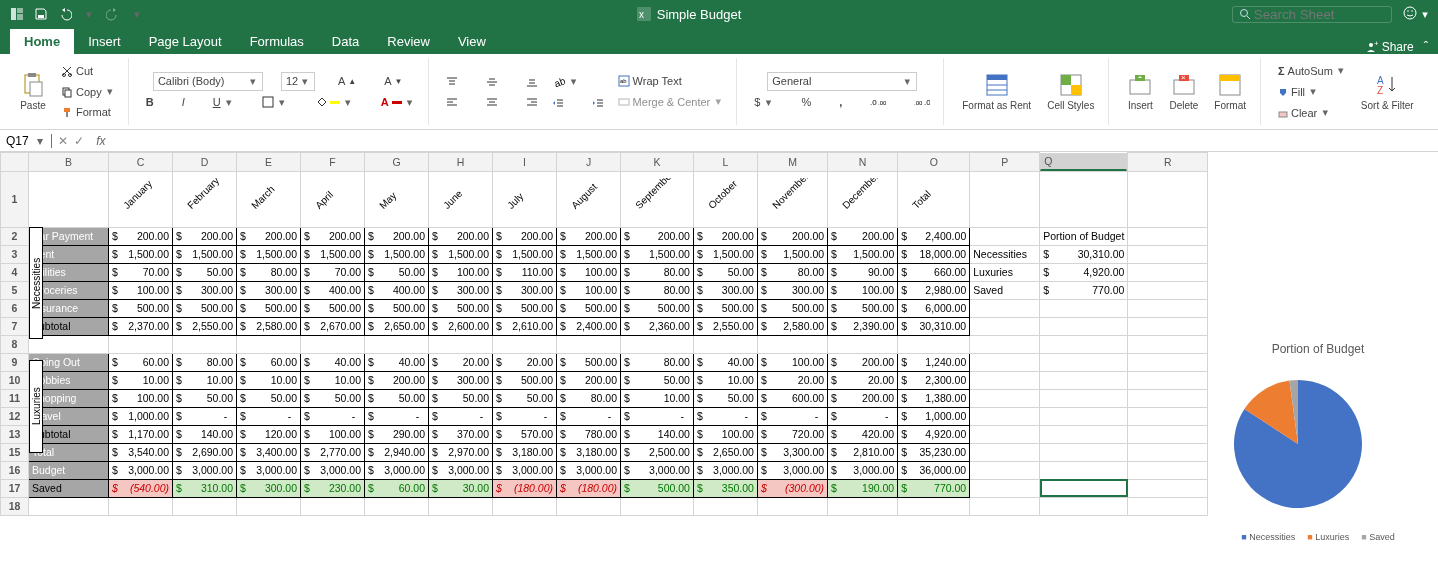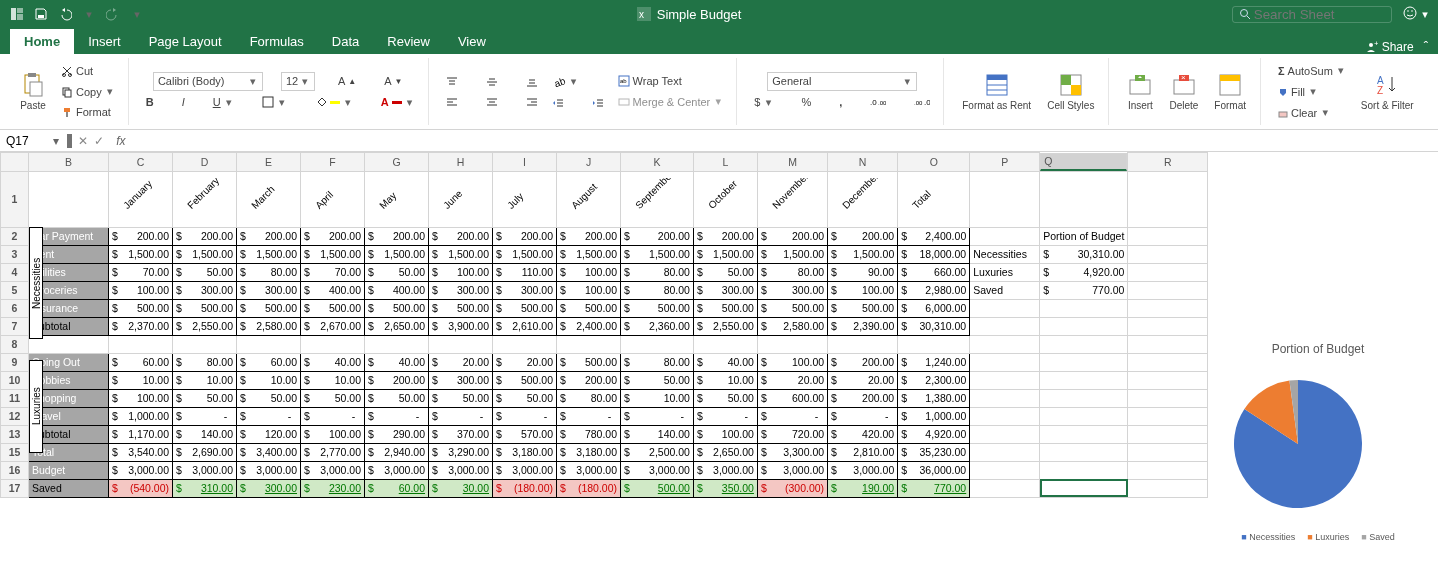--- a/index.html
+++ b/index.html
@@ -28,41 +28,41 @@
 .group .vcol { display: flex; flex-direction: column; gap: 2px; justify-content: center; }
 .group .row { display: flex; gap: 18px; align-items: center; }
 .btn { border: 1px solid transparent; padding: 2px 4px; cursor: pointer; font-size: 11px; display: flex; align-items: center; gap: 3px; background: #fff; }
 .bigbtn { display: flex; flex-direction: column; align-items: center; padding: 4px 6px; cursor: pointer; gap: 2px; font-size: 10px; color: #444; }
 .bigbtn .ic { width: 26px; height: 26px; }
 .dd { width: 10px; text-align: center; color: #666; }
 .sel { border: 1px solid #ccc; padding: 2px 4px; font-size: 11px; display: flex; align-items: center; justify-content: space-between; background: #fff; }
 
 
 .fbar { height: 22px; border-bottom: 1px solid #d4d4d4; display: flex; align-items: center; font-size: 12px; }
-.fbar .namebox { width: 72px; border-right: 5px solid #737373; padding: 0 6px; display: flex; align-items: center; justify-content: space-between; }
+.fbar .namebox { width: 52px; border-right: 1px solid #737373; padding: 0 6px; display: flex; align-items: center; justify-content: space-between; }
 .fbar .fxbtns { display: flex; gap: 6px; padding: 0 6px; color: #888; }
 .fbar .fx { font-style: italic; padding: 0 6px; color: #666; }
 .fbar input { border: none; outline: none; flex: 1; font-size: 12px; }
 
 
 .gridwrap { position: relative; height: calc(578px - 28px - 26px - 76px - 22px); overflow: auto; }
 .grid { border-collapse: collapse; table-layout: fixed; }
 .grid th, .grid td { border: 1px solid #d4d4d4; font-size: 10.5px; padding: 1px 3px; height: 18px; overflow: hidden; white-space: nowrap; }
 .grid .colhdr th { background: #f3f3f3; color: #555; font-weight: normal; text-align: center; position: sticky; top: 0; z-index: 2; }
 .grid .colhdr th.sel { background: #d2d2d2; border-bottom: 2px solid #217346; }
 .grid .rowhdr { background: #f3f3f3; color: #555; text-align: center; position: sticky; left: 0; z-index: 1; }
 .grid td.money { text-align: right; }
 .grid td.money::before { content: "$"; float: left; }
 .grid td.dash { text-align: right; }
 .grid td.dash::before { content: "$"; float: left; }
 .grid td.lbl { background: #a6a6a6; color: #fff; font-weight: 500; border: 1px solid #000; }
 .grid td.sub { background: #a6a6a6; color: #000; font-weight: 500; border: 1px solid #000; }
 .grid td.dcell { border: 1px solid #000; }
-.grid td.neg { background: #f4c7c3; color: #c00; }
-.grid td.pos { background: #d0e9c6; color: #070; text-decoration: underline; }
+.grid td.neg { background: #f4c7c3; color: #c00; font-style: italic; }
+.grid td.pos { background: #d0e9c6; color: #070; }
 .grid td.diag { text-align: left; padding-left: 20px; transform: translateY(6px); }
 .grid tr.monthrow td.diag span { display: inline-block; transform: rotate(-45deg); transform-origin: left bottom; font-size: 10px; }
 .grid tr.monthrow { height: 56px; }
 .grid td.selcell { outline: 2px solid #217346; outline-offset: -2px; }
 .vlabel { position: absolute; writing-mode: vertical-rl; transform: rotate(180deg); font-size: 10px; background: #fff; border: 1px solid #000; text-align: center; padding: 2px 1px; z-index: 3; }
 
 
 .chart { position: absolute; right: 20px; top: 190px; width: 200px; text-align: center; }
 .chart .ctitle { font-size: 12px; color: #595959; margin-bottom: 8px; }
 .chart svg { width: 160px; height: 160px; }
@@ -624,21 +624,21 @@
           <td></td>
         </tr>
         <tr>
           <th class="rowhdr">7</th>
           <td class="sub">Subtotal</td>
           <td class="money dcell">2,370.00</td>
           <td class="money dcell">2,550.00</td>
           <td class="money dcell">2,580.00</td>
           <td class="money dcell">2,670.00</td>
           <td class="money dcell">2,650.00</td>
-          <td class="money dcell">3,900.00</td>
+          <td class="money dcell">2,600.00</td>
           <td class="money dcell">2,610.00</td>
           <td class="money dcell">2,400.00</td>
           <td class="money dcell">2,360.00</td>
           <td class="money dcell">2,550.00</td>
           <td class="money dcell">2,580.00</td>
           <td class="money dcell">2,390.00</td>
           <td class="money dcell">30,310.00</td>
           <td></td>
           <td></td>
           <td></td>
@@ -764,21 +764,21 @@
           <td></td>
         </tr>
         <tr>
           <th class="rowhdr">15</th>
           <td class="lbl">Total</td>
           <td class="money dcell ">3,540.00</td>
           <td class="money dcell ">2,690.00</td>
           <td class="money dcell ">3,400.00</td>
           <td class="money dcell ">2,770.00</td>
           <td class="money dcell ">2,940.00</td>
-          <td class="money dcell ">3,290.00</td>
+          <td class="money dcell ">2,970.00</td>
           <td class="money dcell ">3,180.00</td>
           <td class="money dcell ">3,180.00</td>
           <td class="money dcell ">2,500.00</td>
           <td class="money dcell ">2,650.00</td>
           <td class="money dcell ">3,300.00</td>
           <td class="money dcell ">2,810.00</td>
           <td class="money dcell ">35,230.00</td>
           <td></td>
           <td></td>
           <td></td>
@@ -816,20 +816,40 @@
           <td class="money dcell neg">(180.00)</td>
           <td class="money dcell pos">500.00</td>
           <td class="money dcell pos">350.00</td>
           <td class="money dcell neg">(300.00)</td>
           <td class="money dcell pos">190.00</td>
           <td class="money dcell pos">770.00</td>
           <td></td>
           <td class="selcell"></td>
           <td></td>
         </tr>
+        <tr>
+          <th class="rowhdr">18</th>
+          <td></td>
+          <td></td>
+          <td></td>
+          <td></td>
+          <td></td>
+          <td></td>
+          <td></td>
+          <td></td>
+          <td></td>
+          <td></td>
+          <td></td>
+          <td></td>
+          <td></td>
+          <td></td>
+          <td></td>
+          <td></td>
+          <td></td>
+        </tr>
       </tbody>
     </table>
   <div class="vlabel" id="vlab1" style="left: 29px; top: 75px; height: 112px; width: 14px;">Necessities</div>
   <div class="vlabel" id="vlab2" style="left: 29px; top: 208px; height: 93px; width: 14px;">Luxuries</div>
 
   <div class="chart">
     <div class="ctitle">Portion of Budget</div>
     <svg viewBox="0 0 100 100" id="pie">
         <path d="M50 50 L50 10 A40 40 0 1 1 16.491251335182454 28.15592155942283 Z" fill="#4472c4"></path>
         <path d="M50 50 L16.491251335182454 28.15592155942283 A40 40 0 0 1 44.640552583268324 10.36067201140655 Z" fill="#ed7d31"></path>

